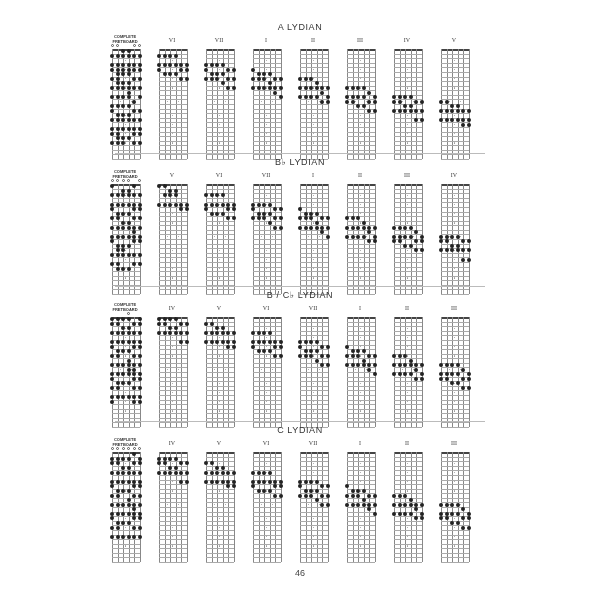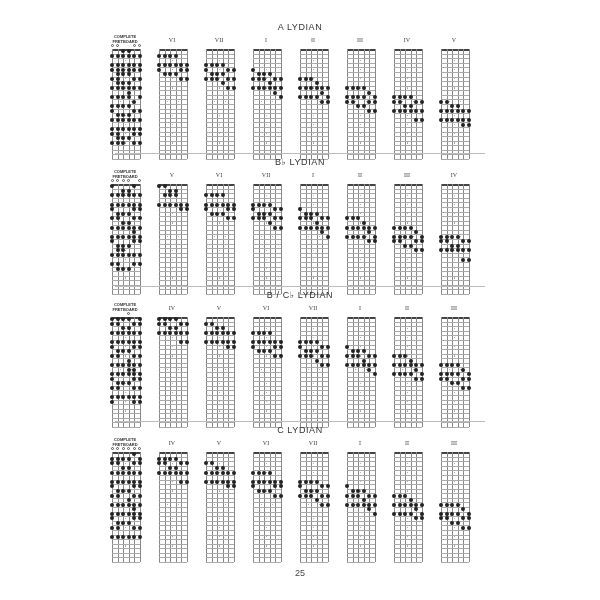--- a/index.html
+++ b/index.html
@@ -2304,13 +2304,13 @@
           <div class="dot" style="left: 22px; top: 66.4583px;"></div>
           <div class="dot" style="left: 27.5px; top: 66.4583px;"></div>
           <div class="dot" style="left: 11px; top: 71.0417px;"></div>
           <div class="dot" style="left: 16.5px; top: 71.0417px;"></div>
           <div class="dot" style="left: 22px; top: 75.625px;"></div>
           <div class="dot" style="left: 27.5px; top: 75.625px;"></div>
         </div>
       </div>
     </div>
   </div>
-<div class="page-num">25</div>
+<div class="page-num">46</div>
 
 </body></html>

